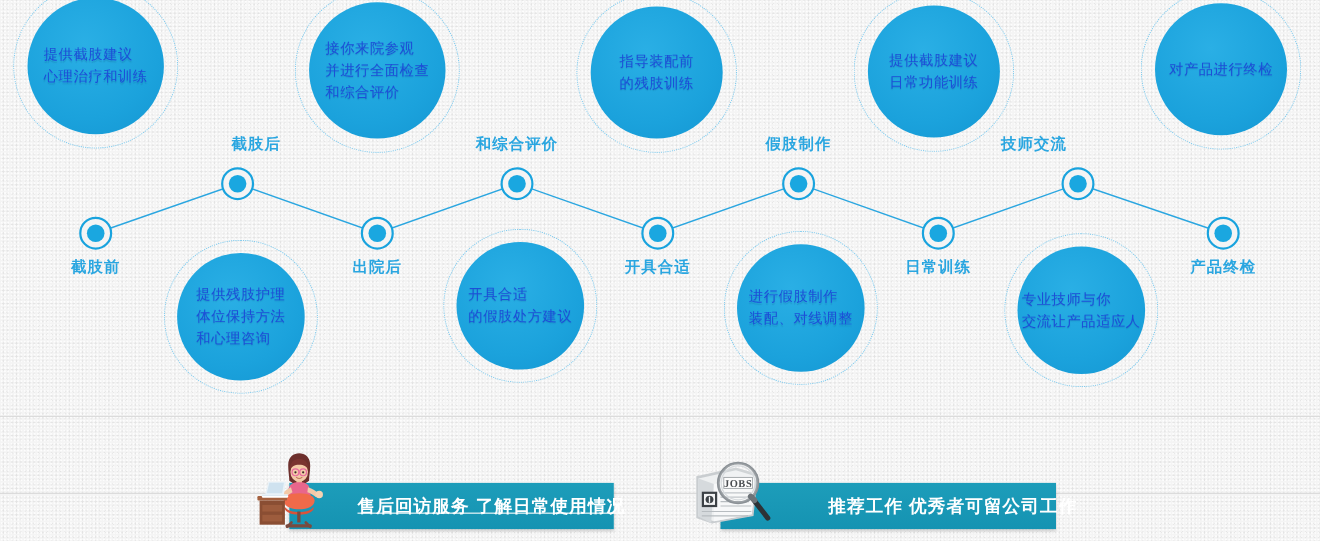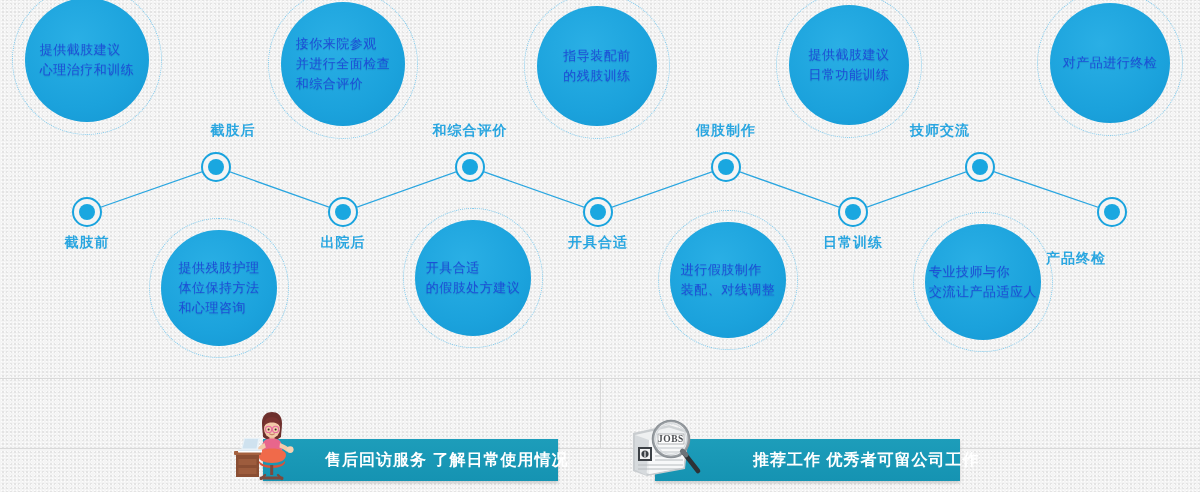--- a/index.html
+++ b/index.html
@@ -199,29 +199,29 @@
         <i></i>
       </div>
       <div class="node-label" style="left: 853px; top: 234px;">日常训练</div>
       <div class="node" style="left: 980px; top: 167px;">
         <i></i>
       </div>
       <div class="node-label" style="left: 940px; top: 122px;">技师交流</div>
       <div class="node" style="left: 1112px; top: 212px;">
         <i></i>
       </div>
-      <div class="node-label" style="left: 1076px; top: 234px; margin-top: 16px;">产品终检</div>
+      <div class="node-label" style="left: 1112px; top: 234px;">产品终检</div>
     </div>
 
   <div class="rule-h" style="top:378px;"></div>
   <div class="rule-h" style="top:448px;"></div>
   <div class="rule-v" style="left:600px;top:378px;height:70px;"></div>
 
   <div class="banner" id="banner-0" style="left: 263px; top: 439px; width: 295px;">
-    <span class="btext" style="margin-left:62px;">售后回访服务  了解日常使用情况</span>
+    <span class="btext" style="margin-left:62px;text-decoration:underline;">售后回访服务  了解日常使用情况</span>
   </div>
 
   <svg class="banner-art" style="left:232px;top:411px;width:74px;height:72px;" viewBox="0 0 74 72">
 
     <path d="M30 12c0-8 5-11 10-11s10 3 10 11c0 6-1 10-1 14l-3 2-12 0-3-2c0-4-1-8-1-14z" fill="#6d2f2c"></path>
 
     <ellipse cx="40" cy="18" rx="8" ry="9" fill="#f3c9a8"></ellipse>
 
     <path d="M31.5 16c0-7 4-10 8.5-10s8.5 3 8.5 10c-2-3-4-4.5-8.5-4.5S33.5 13 31.5 16z" fill="#7a3330"></path>
 

